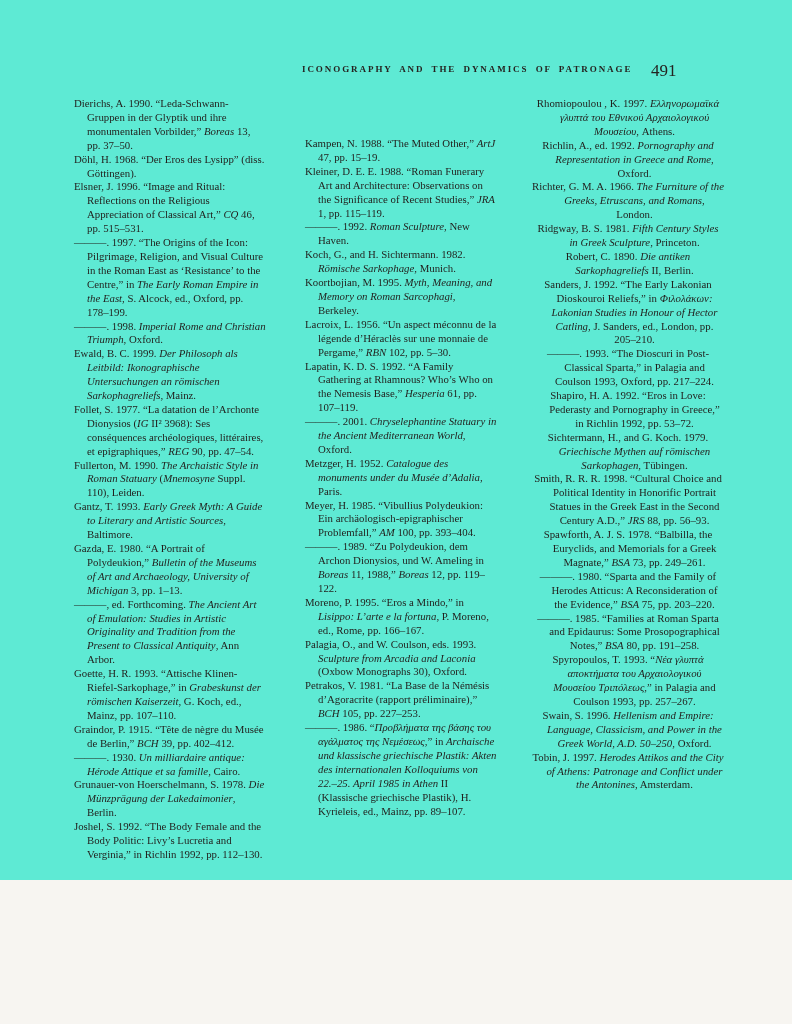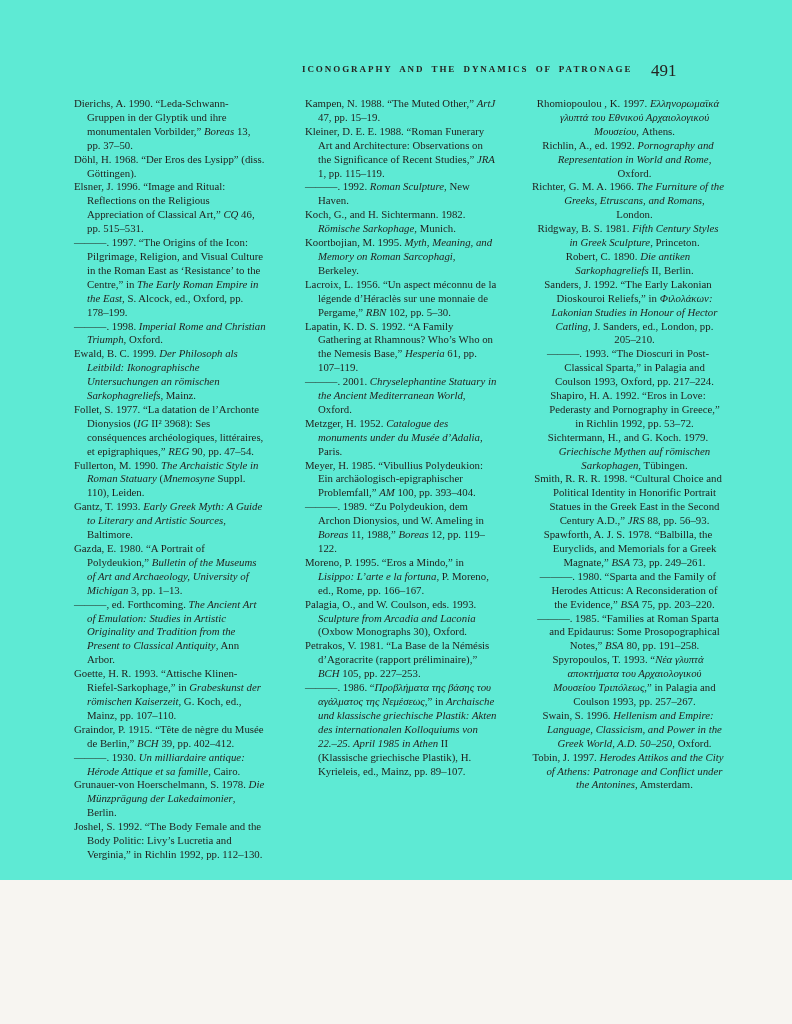--- a/index.html
+++ b/index.html
@@ -32,21 +32,21 @@
   }
   .col {
     position: absolute;
     top: 97px;
     width: 192px;
     font-size: 10.8px;
     line-height: 13.9px;
     text-align: left;
   }
   .col-1 { left: 74px; }
-  .col-2 { left: 305px; }
+  .col-2 { left: 305px; margin-top: 40px; }
   .col-3 { left: 532px; text-align: center; }
   .entry {
     text-indent: -13px;
     padding-left: 13px;
   }
   .entry i { font-style: italic; }
 </style>
 </head>
 <body>
 
@@ -83,21 +83,21 @@
       <p class="entry">Metzger, H. 1952. <i>Catalogue des monuments under du Musée d’Adalia</i>, Paris.</p>
       <p class="entry">Meyer, H. 1985. “Vibullius Polydeukion: Ein archäologisch-epigraphischer Problemfall,” <i>AM</i> 100, pp. 393–404.</p>
       <p class="entry">———. 1989. “Zu Polydeukion, dem Archon Dionysios, und W. Ameling in <i>Boreas</i> 11, 1988,” <i>Boreas</i> 12, pp. 119–122.</p>
       <p class="entry">Moreno, P. 1995. “Eros a Mindo,” in <i>Lisippo: L’arte e la fortuna</i>, P. Moreno, ed., Rome, pp. 166–167.</p>
       <p class="entry">Palagia, O., and W. Coulson, eds. 1993. <i>Sculpture from Arcadia and Laconia</i> (Oxbow Monographs 30), Oxford.</p>
       <p class="entry">Petrakos, V. 1981. “La Base de la Némésis d’Agoracrite (rapport préliminaire),” <i>BCH</i> 105, pp. 227–253.</p>
       <p class="entry">———. 1986. “<i>Προβλήματα της βάσης του αγάλματος της Νεμέσεως</i>,” in <i>Archaische und klassische griechische Plastik: Akten des internationalen Kolloquiums von 22.–25. April 1985 in Athen</i> II (Klassische griechische Plastik), H. Kyrieleis, ed., Mainz, pp. 89–107.</p>
     </div>
   <div class="col col-3">
       <p class="entry">Rhomiopoulou , K. 1997. <i>Ελληνορωμαϊκά γλυπτά του Εθνικού Αρχαιολογικού Μουσείου</i>, Athens.</p>
-      <p class="entry">Richlin, A., ed. 1992. <i>Pornography and Representation in World and Rome</i>, Oxford.</p>
+      <p class="entry">Richlin, A., ed. 1992. <i>Pornography and Representation in Greece and Rome</i>, Oxford.</p>
       <p class="entry">Richter, G. M. A. 1966. <i>The Furniture of the Greeks, Etruscans, and Romans</i>, London.</p>
       <p class="entry">Ridgway, B. S. 1981. <i>Fifth Century Styles in Greek Sculpture</i>, Princeton.</p>
       <p class="entry">Robert, C. 1890. <i>Die antiken Sarkophagreliefs</i> II, Berlin.</p>
       <p class="entry">Sanders, J. 1992. “The Early Lakonian Dioskouroi Reliefs,” in <i>Φιλολάκων: Lakonian Studies in Honour of Hector Catling</i>, J. Sanders, ed., London, pp. 205–210.</p>
       <p class="entry">———. 1993. “The Dioscuri in Post-Classical Sparta,” in Palagia and Coulson 1993, Oxford, pp. 217–224.</p>
       <p class="entry">Shapiro, H. A. 1992. “Eros in Love: Pederasty and Pornography in Greece,” in Richlin 1992, pp. 53–72.</p>
       <p class="entry">Sichtermann, H., and G. Koch. 1979. <i>Griechische Mythen auf römischen Sarkophagen</i>, Tübingen.</p>
       <p class="entry">Smith, R. R. R. 1998. “Cultural Choice and Political Identity in Honorific Portrait Statues in the Greek East in the Second Century A.D.,” <i>JRS</i> 88, pp. 56–93.</p>
       <p class="entry">Spawforth, A. J. S. 1978. “Balbilla, the Euryclids, and Memorials for a Greek Magnate,” <i>BSA</i> 73, pp. 249–261.</p>
       <p class="entry">———. 1980. “Sparta and the Family of Herodes Atticus: A Reconsideration of the Evidence,” <i>BSA</i> 75, pp. 203–220.</p>

